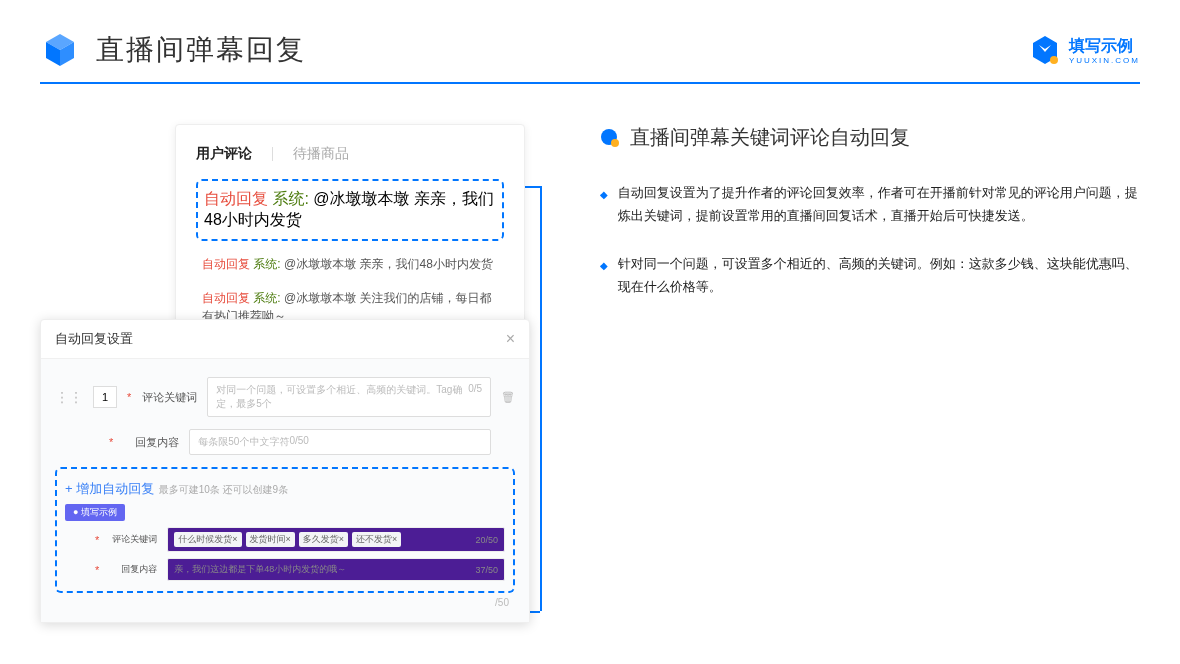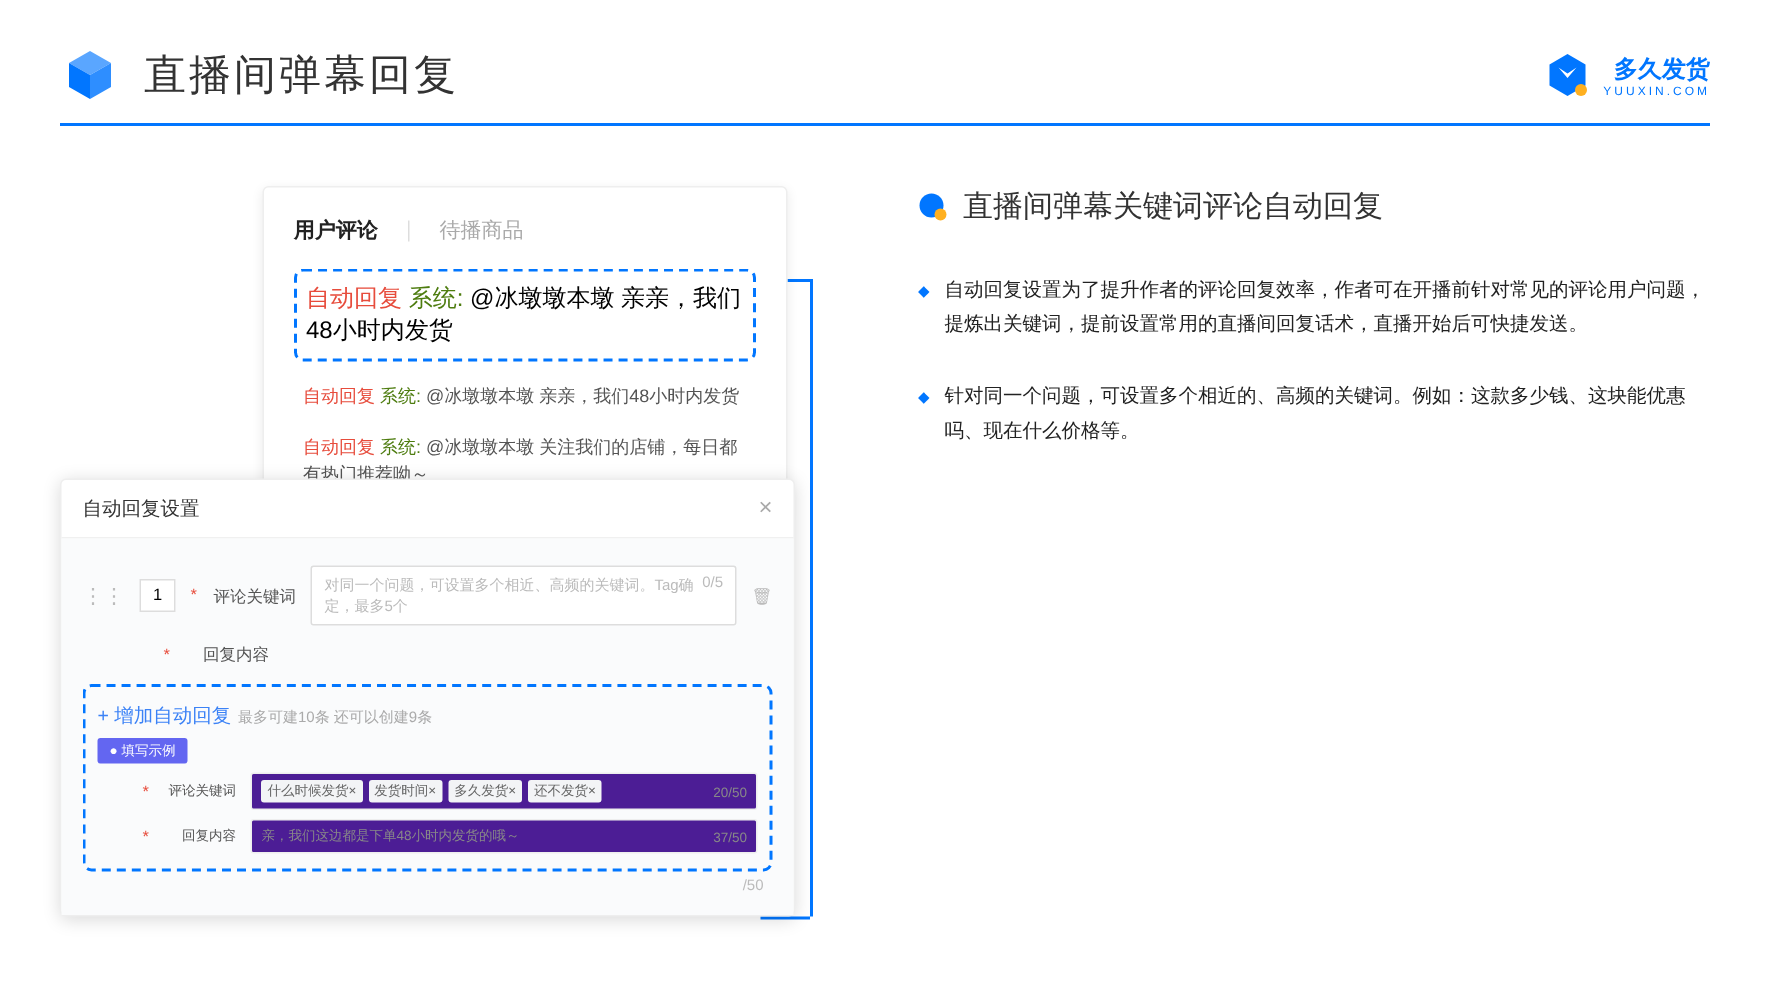--- a/index.html
+++ b/index.html
@@ -1,30 +1,30 @@
 <!DOCTYPE html>
 <html><head>
 <meta charset="utf-8">
 <style>
 * { margin: 0; padding: 0; box-sizing: border-box; }
 body { font-family: "Microsoft YaHei", "PingFang SC", sans-serif; background: #fff; width: 1180px; height: 664px; position: relative; overflow: hidden; }
 
-.header { display: flex; align-items: center; justify-content: space-between; padding: 30px 40px 0 40px; text-align: right; }
+.header { display: flex; align-items: center; justify-content: space-between; padding: 30px 40px 0 40px; }
 .header-left { display: flex; align-items: center; gap: 16px; }
 .cube-icon { width: 40px; height: 40px; position: relative; }
 .title { font-size: 28px; font-weight: 400; color: #333; letter-spacing: 2px; }
 .brand { display: flex; align-items: center; gap: 8px; }
 .brand-logo { width: 32px; height: 32px; }
 .brand-text { font-size: 16px; font-weight: 700; color: #0176ff; }
 .brand-sub { font-size: 8px; color: #0176ff; letter-spacing: 2px; display: block; line-height: 1; }
 .rule { height: 2px; background: #0176ff; margin: 12px 40px 0 40px; }
 
 .content { display: flex; padding: 40px 40px 0 40px; gap: 60px; }
 .left { width: 500px; position: relative; }
-.right { flex: 1; margin-left: 12px; }
+.right { flex: 1; }
 
 .comment-card { background: #fff; border: 1px solid #eee; box-shadow: 0 2px 8px rgba(0,0,0,.08); border-radius: 4px; padding: 20px 20px 12px 20px; width: 350px; margin-left: 135px; position: relative; z-index: 2; }
 .tabs { display: flex; gap: 20px; font-size: 14px; margin-bottom: 16px; }
 .tab-active { font-weight: 700; color: #222; }
 .tab { color: #aaa; }
 .divider-v { width: 1px; height: 14px; background: #ddd; align-self: center; }
 
 .comment-row { font-size: 12px; color: #555; padding: 8px 6px; line-height: 1.5; }
 .highlight-box { border: 2px dashed #0176ff; border-radius: 6px; padding: 8px 6px; margin-bottom: 6px; position: relative; }
 .badge-auto { color: #e74c3c; font-weight: 500; }
@@ -77,21 +77,21 @@
   </div>
   <div class="brand">
     <div class="brand-logo">
       <svg viewBox="0 0 32 32">
           <path d="M16 2 L28 9 L28 23 L16 30 L4 23 L4 9 Z" fill="#0176ff"></path>
           <path d="M10 11 L16 18 L22 11 L16 15 Z" fill="#fff"></path>
           <circle cx="25" cy="26" r="4" fill="#ffb020"></circle>
         </svg>
     </div>
     <div>
-      <div class="brand-text">多久发货</div>
+      <div class="brand-text">填写示例</div>
       <span class="brand-sub">YUUXIN.COM</span>
     </div>
   </div>
 </div>
 <div class="rule"></div>
 
 <div class="content">
   <div class="left">
 
     <div class="comment-card">
@@ -135,20 +135,24 @@
           <div class="input">
             <span>对同一个问题，可设置多个相近、高频的关键词。Tag确定，最多5个</span>
             <span>0/5</span>
           </div>
           <span class="trash">🗑</span>
         </div>
         <div class="form-row">
           <span style="width:44px"></span>
           <span class="req">*</span>
           <span class="label">回复内容</span>
+          <div class="input">
+            <span>每条限50个中文字符</span>
+            <span>0/50</span>
+          </div>
           <span style="width:14px"></span>
         </div>
 
         <div class="highlight-box2">
           <span class="add-link">+ 增加自动回复</span>
           <span class="hint">最多可建10条 还可以创建9条</span>
           <div><span class="example-badge">● 填写示例</span></div>
           <div class="form-row" style="margin-bottom:6px">
             <span style="width:20px"></span>
             <span class="req">*</span>

